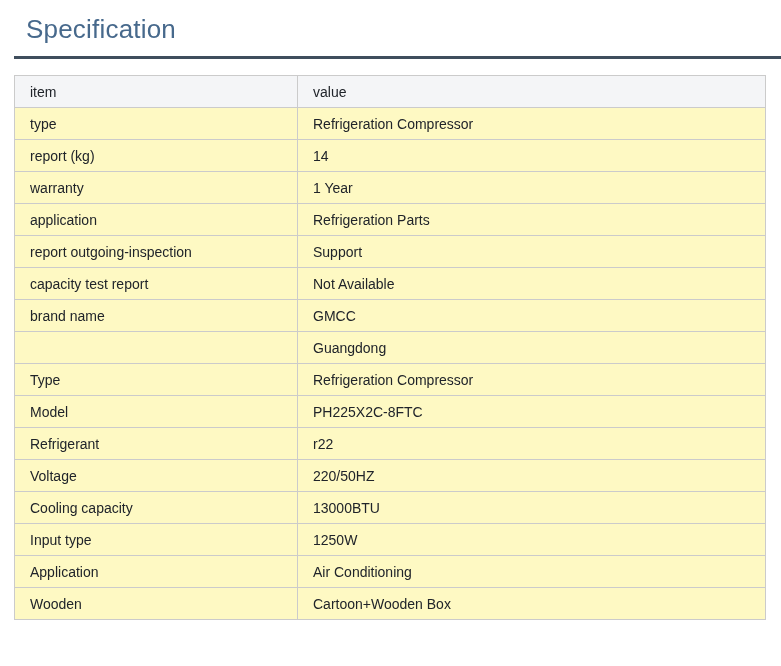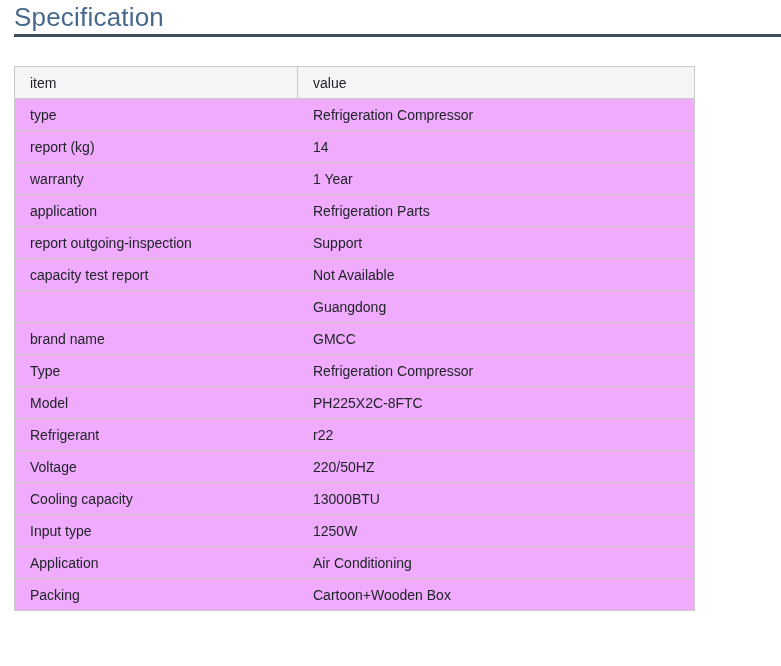--- a/index.html
+++ b/index.html
@@ -10,60 +10,60 @@
     width: 781px;
     height: 666px;
     background: #ffffff;
     overflow: hidden;
     font-family: "Liberation Sans", "DejaVu Sans", sans-serif;
   }
   .page {
     padding-left: 14px;
   }
   .section-title {
-    margin: 0;
+    margin: 12px;
     padding-top: 2px;
     font-size: 26px;
     font-weight: 400;
     line-height: 30px;
     color: #47698c;
     letter-spacing: 0.2px;
   }
   .title-rule {
     border: 0;
     height: 3px;
     margin: 2px 0 0 0;
     width: 767px;
     background: #3f4e5d;
   }
   table.spec {
     border-collapse: collapse;
     table-layout: fixed;
-    width: 681px;
-    margin-top: 29px;
+    width: 752px;
+    margin-top: 16px;
   }
   col.c1 { width: 283px; }
   .spec th, .spec td {
     box-sizing: border-box;
     height: 32px;
     border: 1px solid #cbcbcb;
     padding: 0 10px 0 15px;
     font-size: 14px;
     font-weight: 400;
     text-align: left;
     vertical-align: middle;
     color: #20242a;
     white-space: nowrap;
     overflow: hidden;
   }
   .spec thead th {
     background: #f4f5f7;
   }
   .spec tbody td {
-    background: #f0abfc;
+    background: #fef9c3;
   }
 </style>
 </head>
 <body>
 
 <div class="page">
   <h1 class="section-title">Specification</h1>
   <hr class="title-rule">
   <table class="spec">
     <colgroup>
@@ -95,26 +95,26 @@
         </tr>
         <tr>
           <td>report outgoing-inspection</td>
           <td>Support</td>
         </tr>
         <tr>
           <td>capacity test report</td>
           <td>Not Available</td>
         </tr>
         <tr>
+          <td>brand name</td>
+          <td>GMCC</td>
+        </tr>
+        <tr>
           <td></td>
           <td>Guangdong</td>
-        </tr>
-        <tr>
-          <td>brand name</td>
-          <td>GMCC</td>
         </tr>
         <tr>
           <td>Type</td>
           <td>Refrigeration Compressor</td>
         </tr>
         <tr>
           <td>Model</td>
           <td>PH225X2C-8FTC</td>
         </tr>
         <tr>
@@ -131,18 +131,18 @@
         </tr>
         <tr>
           <td>Input type</td>
           <td>1250W</td>
         </tr>
         <tr>
           <td>Application</td>
           <td>Air Conditioning</td>
         </tr>
         <tr>
-          <td>Packing</td>
+          <td>Wooden</td>
           <td>Cartoon+Wooden Box</td>
         </tr>
       </tbody>
   </table>
 </div>
 
 </body></html>

